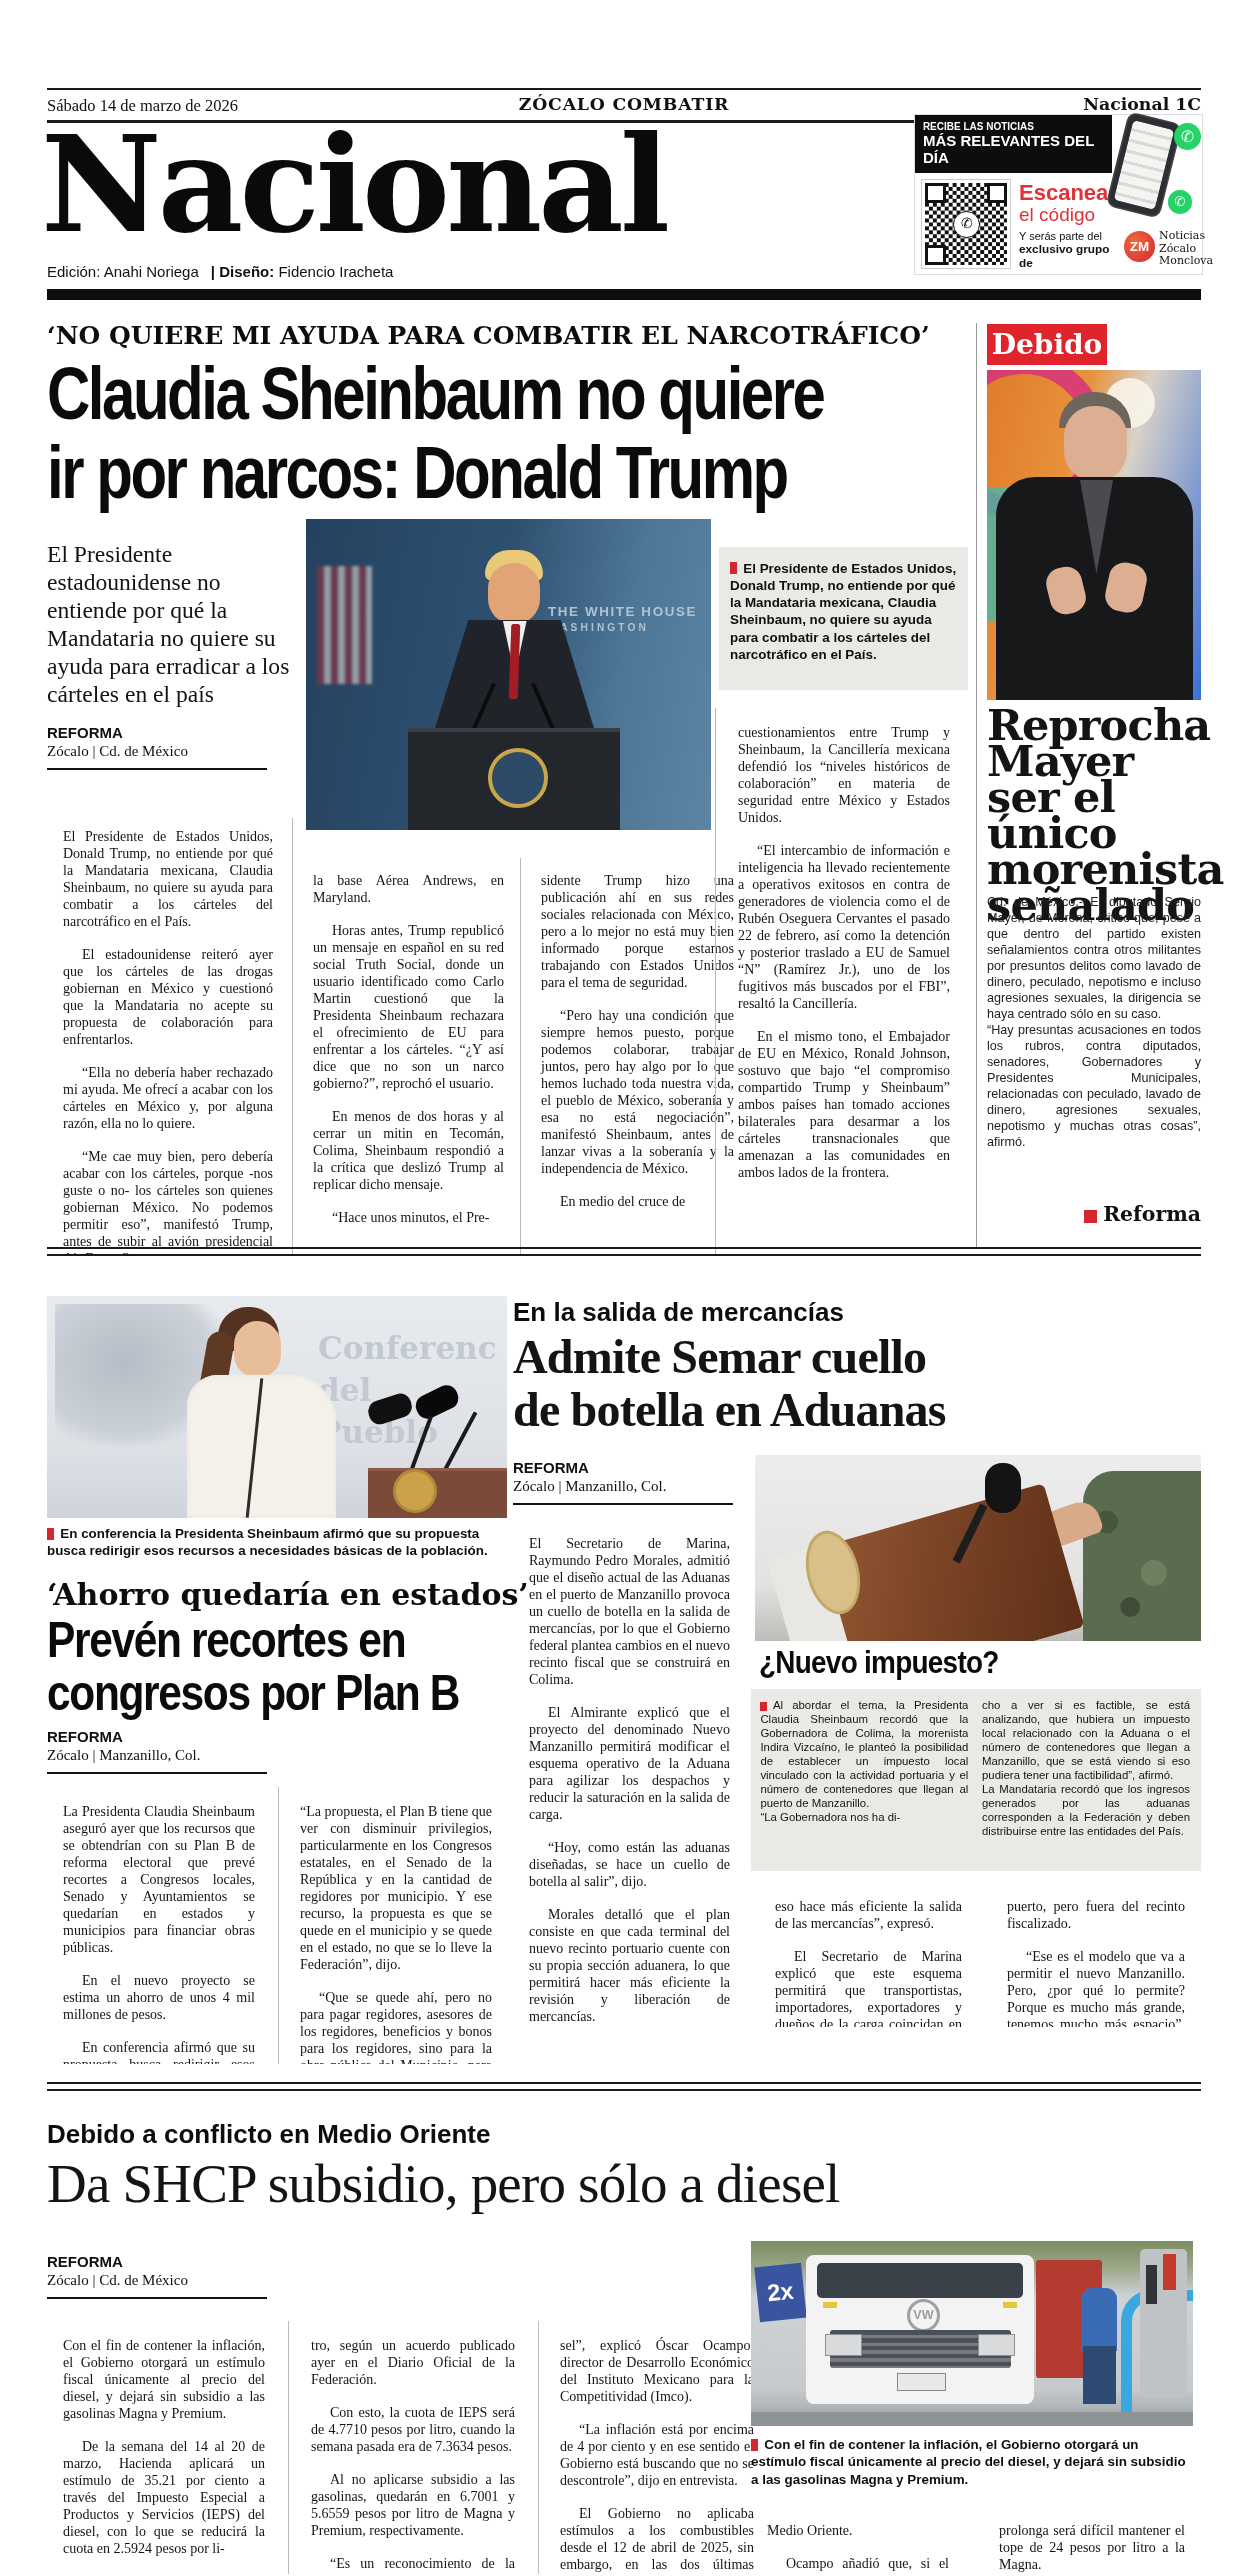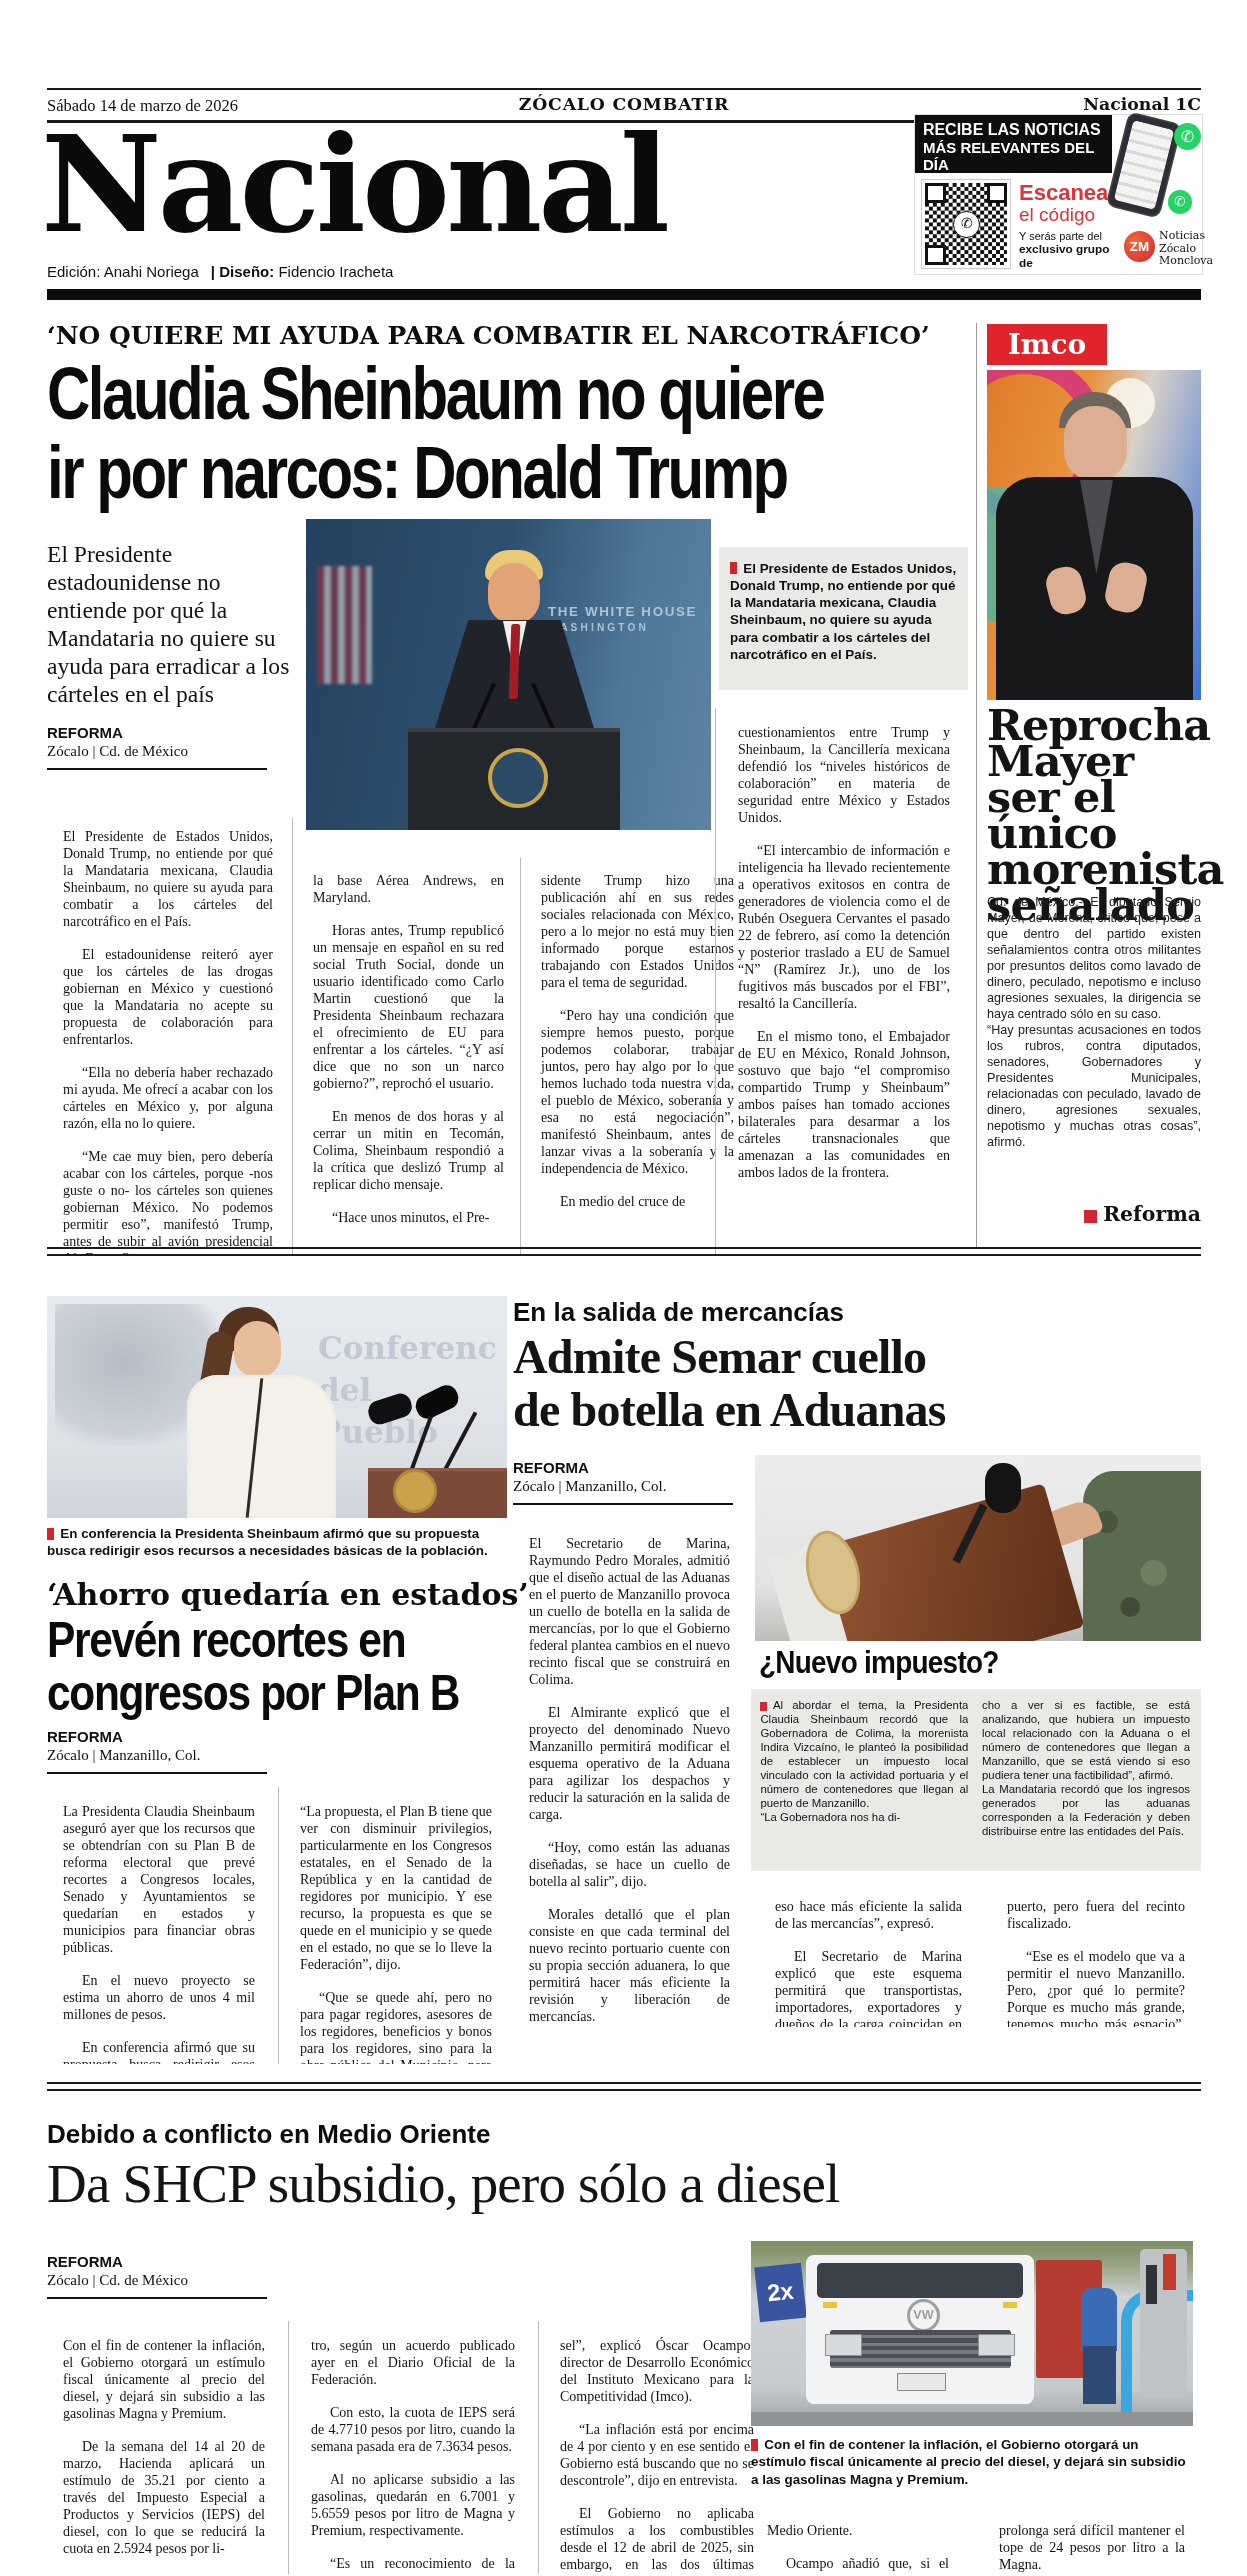--- a/index.html
+++ b/index.html
@@ -41,21 +41,21 @@
   <div class="abs slab" style="left:41px;top:118px;font-size:132px;line-height:134px;font-weight:bold;letter-spacing:-3.9px;color:#0a0a0a;">Nacional</div>
   <div class="abs sans" style="left:47px;top:263px;font-size:15px;color:#111;">
     <span style="font-weight:normal;">Edición:</span>
     <span>Anahi Noriega</span>
     <span style="font-weight:bold;margin-left:7.9px;">| Diseño:</span>
     <span>Fidencio Iracheta</span>
   </div>
 
   <div class="abs" style="left:914px;top:114px;width:287px;height:159px;background:#fff;border:0.8px solid #ddd;">
     <div class="abs sans" style="left:0;top:0;width:197px;height:58px;background:#0d0d0d;color:#fff;padding:6.3px 7.9px;box-sizing:border-box;">
-      <div style="font-size:16px;font-weight:bold;">RECIBE LAS NOTICIAS</div>
+      <div style="font-size:10px;font-weight:bold;">RECIBE LAS NOTICIAS</div>
       <div style="font-size:15px;font-weight:bold;">MÁS RELEVANTES DEL DÍA</div>
     </div>
     <div class="abs" style="left:203px;top:3.1px;width:52px;height:94px;background:#2b2f33;border-radius:7.9px;transform:rotate(14deg);box-shadow:0 0 0 1.6px #444;">
       <div style="position:absolute;left:4.7px;top:6.3px;width:42px;height:82px;background:#f4f4f2;border-radius:4.7px;background-image:repeating-linear-gradient(#f4f4f2 0 7.9px,#d9d9d6 7.9px 11px);"></div>
     </div>
     <div class="abs" style="left:259px;top:7.9px;width:27px;height:27px;border-radius:50%;background:#25d366;color:#fff;text-align:center;line-height:27px;font-size:15.7px;">✆</div>
     <div class="abs" style="left:253px;top:75px;width:23.6px;height:23.6px;border-radius:50%;background:#25d366;color:#fff;text-align:center;line-height:23.6px;font-size:13.4px;">✆</div>
     <div class="abs" style="left:6.3px;top:64px;width:88px;height:88px;background:#fff;border:0.8px solid #ccc;">
       <div style="position:absolute;inset:3.1px;background-image:repeating-conic-gradient(#111 0 25%,#fff 0 50%);background-size:7.9px 7.9px;"></div>
       <div style="position:absolute;left:3.1px;top:3.1px;width:20.4px;height:20.4px;background:#fff;border:3.9px solid #111;box-sizing:border-box;"></div>
@@ -133,21 +133,21 @@
       <p>“El intercambio de información e inteligencia ha llevado recientemente a operativos exitosos en contra de generadores de violencia como el de Rubén Oseguera Cervantes el pasado 22 de febrero, así como la detención y posterior traslado a EU de Samuel “N” (Ramírez Jr.), uno de los fugitivos más buscados por el FBI”, resaltó la Cancillería.</p>
       <p>En el mismo tono, el Embajador de EU en México, Ronald Johnson, sostuvo que bajo “el compromiso compartido Trump y Sheinbaum” ambos países han tomado acciones bilaterales para desarmar a los cárteles transnacionales que amenazan a las comunidades en ambos lados de la frontera.</p>
     </div>
 
     <div class="abs grule" style="left:245px;top:503px;height:436px;"></div>
     <div class="abs grule" style="left:473px;top:543px;height:396px;"></div>
     <div class="abs grule" style="left:668px;top:393px;height:546px;"></div>
     <div class="abs vrule" style="left:929px;top:7.9px;height:924px;"></div>
 
     <div class="abs" style="left:940px;top:0;width:214px;height:944px;">
-      <div class="abs slab" style="left:0;top:9.4px;width:120px;height:41px;background:#e0242c;color:#fff;font-weight:bold;font-size:28px;text-align:center;line-height:41px;">Imco</div>
+      <div class="abs slab" style="left:0;top:9.4px;width:120px;height:41px;background:#e0242c;color:#fff;font-weight:bold;font-size:28px;text-align:center;line-height:41px;">Debido</div>
       <div class="photo" style="left:0;top:55px;width:214px;height:330px;background:linear-gradient(105deg,#e07b28 0%,#e8913c 35%,#d8d2c8 55%,#3a6fd8 100%);">
         <div style="position:absolute;left:-47px;top:-15.7px;width:126px;height:126px;border-radius:50%;border:20.4px solid #d4327a;opacity:.85;"></div>
         <div style="position:absolute;left:118px;top:7.9px;width:50px;height:50px;border-radius:50%;background:#f7f2e6;opacity:.95;"></div>
         <div style="position:absolute;left:-4.7px;top:118px;width:31px;height:134px;background:#49b8a8;opacity:.8;"></div>
         <div style="position:absolute;left:72px;top:22px;width:72px;height:36px;background:#6e655c;border-radius:35px 35px 0 0;"></div>
         <div style="position:absolute;left:77px;top:36px;width:63px;height:75px;background:#dcae92;border-radius:30px;"></div>
         <div style="position:absolute;left:9.4px;top:107px;width:197px;height:228px;background:#17181a;border-radius:39px 39px 0 0;"></div>
         <div style="position:absolute;left:93px;top:110px;width:33px;height:94px;background:#4a4b4e;clip-path:polygon(0 0,100% 0,50% 100%);"></div>
         <div style="position:absolute;left:61px;top:197px;width:36px;height:47px;background:#dcae92;border-radius:15.7px;transform:rotate(-14deg);"></div>
         <div style="position:absolute;left:120px;top:193px;width:38px;height:49px;background:#dcae92;border-radius:15.7px;transform:rotate(12deg);"></div>

